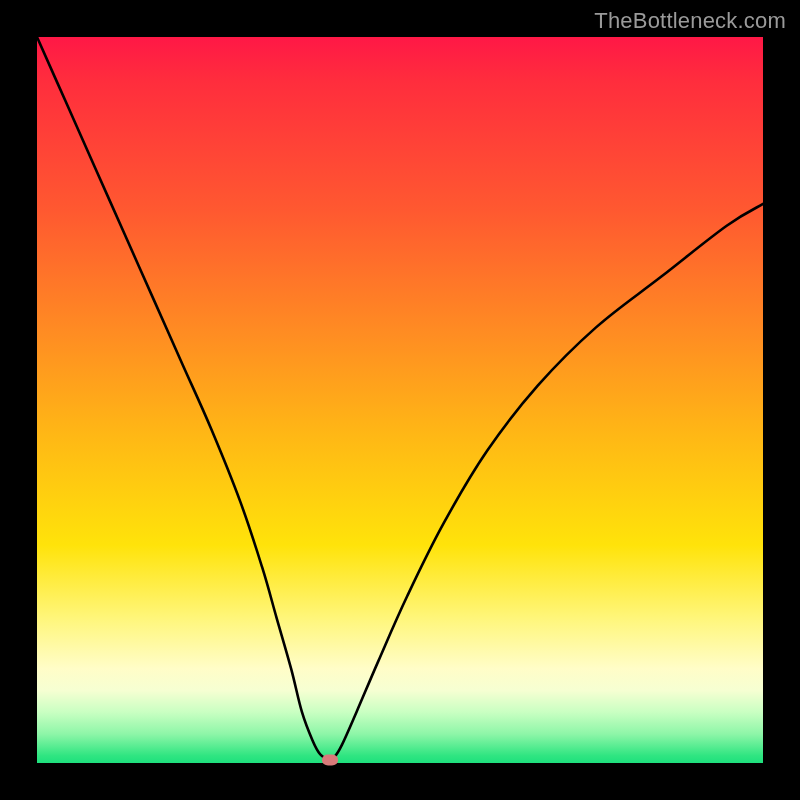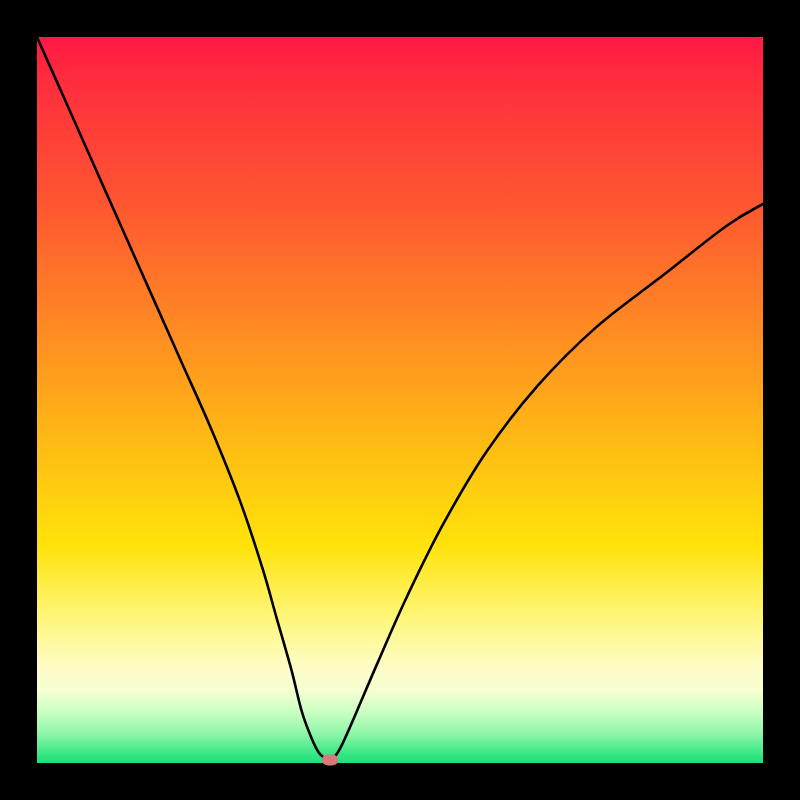--- a/index.html
+++ b/index.html
@@ -76,13 +76,14 @@
 <div class="frame">
   <div class="plot">
 
     <svg class="curve" viewBox="0 0 726 726" preserveAspectRatio="none">
       <path id="curve-path" fill="none" stroke="#000" stroke-width="2.6" stroke-linecap="round" stroke-linejoin="round" d="M0,0 C 5.2272,11.761200000000006 18.5856,41.81760000000002 29.04,65.34000000000003 C 39.4944,88.86240000000004 47.6256,107.15760000000007 58.08,130.68000000000006 C 68.53439999999999,154.20240000000007 76.66559999999998,172.49759999999998 87.11999999999999,196.01999999999998 C 97.5744,219.5424 105.70559999999999,237.8376 116.16,261.36 C 126.6144,284.8824 134.74560000000002,303.1776 145.20000000000002,326.7 C 155.6544,350.2224 163.7856,367.21079999999995 174.23999999999998,392.03999999999996 C 184.69439999999997,416.8692 194.13240000000002,439.8108 203.28000000000003,464.64 C 212.42760000000004,489.4692 218.526,509.07120000000003 225.06,529.98 C 231.594,550.8888000000001 234.3528,562.5047999999999 239.58,580.8 C 244.80720000000002,599.0952 249.5262,614.6316 254.1,631.62 C 258.67379999999997,648.6084 261.06960000000004,662.112 264.99,675.18 C 268.9104,688.2479999999999 272.613,696.64056 275.88,704.22 C 279.147,711.79944 280.52639999999997,714.15168 283.14,717.288 C 285.7536,720.42432 287.7864,721.25196 290.40000000000003,721.644 C 293.01360000000005,722.03604 295.04639999999995,721.94892 297.65999999999997,719.466 C 300.2736,716.98308 300.9996,715.8214800000001 304.92,707.85 C 308.84040000000005,699.87852 312.906,690.2081999999999 319.44,675.18 C 325.974,660.1518 332.07239999999996,645.2688 341.21999999999997,624.36 C 350.3676,603.4512 358.49879999999996,583.8492 370.26,559.02 C 382.0212,534.1908 392.18520000000007,512.5559999999999 406.56000000000006,486.41999999999996 C 420.93480000000005,460.284 433.13160000000005,438.6492 450.12,413.82 C 467.10839999999996,388.9908 481.33799999999997,370.69559999999996 500.93999999999994,348.47999999999996 C 520.5419999999999,326.26439999999997 536.8044,310.002 559.02,290.40000000000003 C 581.2356,270.79800000000006 600.8376000000001,257.8752 624.36,239.57999999999998 C 647.8824,221.28479999999996 671.4047999999999,201.82799999999997 689.6999999999999,188.76 C 707.9952,175.692 719.466,170.90040000000002 726,166.98000000000002"></path>
     </svg>
 
     <div class="marker" id="min-marker" style="left: 292.578px; top: 723.096px;"></div>
   </div>
 
+  <div class="watermark">TheBottleneck.com</div>
 </div>
 
 </body></html>

